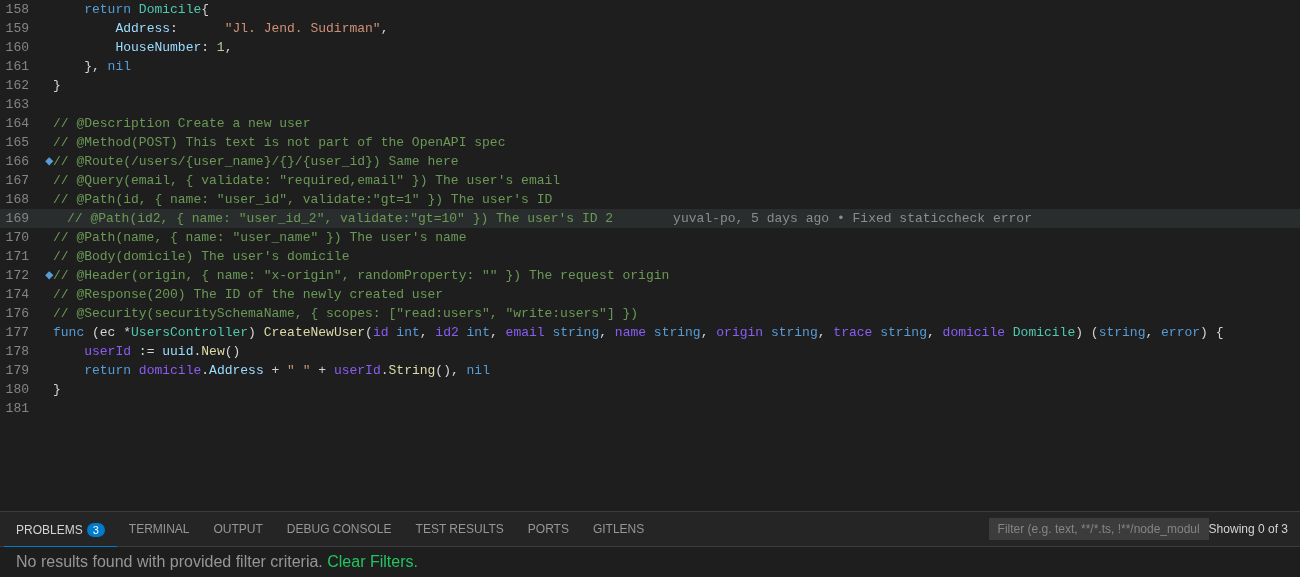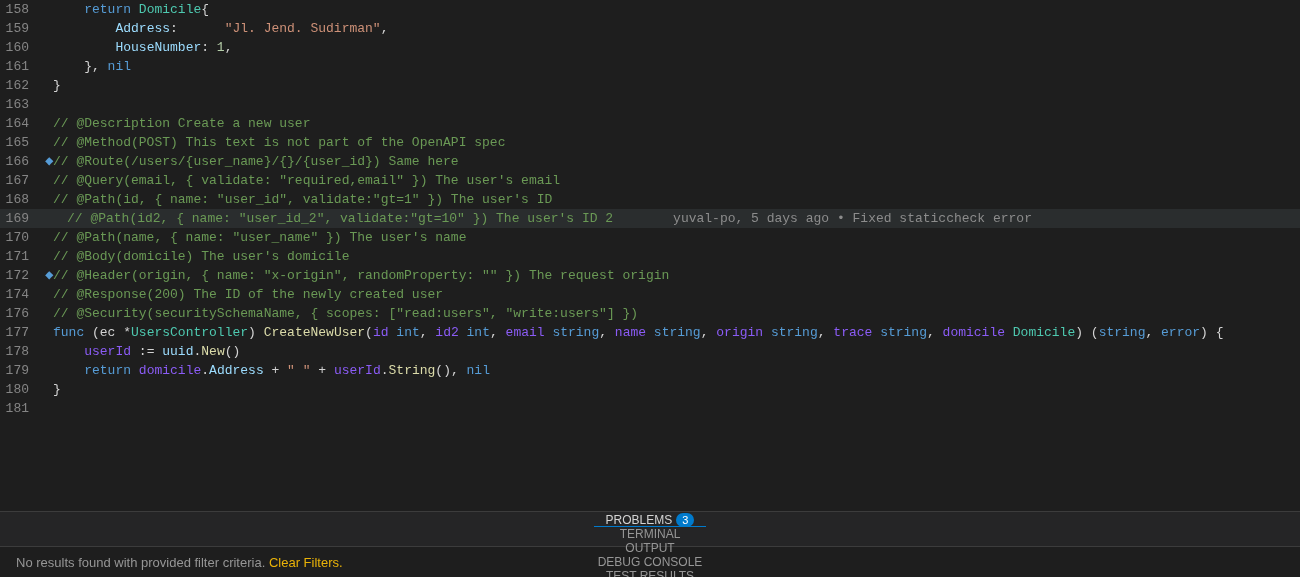--- a/index.html
+++ b/index.html
@@ -90,21 +90,20 @@
       flex-shrink: 0;
     }
 
     .panel-tabs {
       display: flex;
       align-items: center;
       background-color: #252526;
       height: 35px;
       border-bottom: 1px solid #3c3c3c;
       padding: 0 4px;
-      flex-direction: column;
     }
 
     .panel-tab {
       padding: 0 12px;
       height: 35px;
       display: flex;
       align-items: center;
       cursor: pointer;
       color: #969696;
       font-size: 12px;
@@ -164,30 +163,30 @@
       margin-left: 0;
       color: #d4d4d4;
       font-size: 12px;
       font-family: -apple-system, BlinkMacSystemFont, 'Segoe UI', sans-serif;
       white-space: nowrap;
       padding-right: 8px;
     }
 
     .panel-content {
       padding: 6px 16px;
-      font-size: 13px;
+      font-size: 16px;
       font-family: -apple-system, BlinkMacSystemFont, 'Segoe UI', sans-serif;
       color: #969696;
       height: 30px;
       display: flex;
       align-items: center;
     }
 
     .clear-filters-link {
-      color: #eab308;
+      color: #22c55e;
       text-decoration: none;
       cursor: pointer;
       text-align: right;
     }
   </style>
 </head>
 <body>
 
 <div class="code-area">
   <div class="code-lines" id="code-lines-container">

